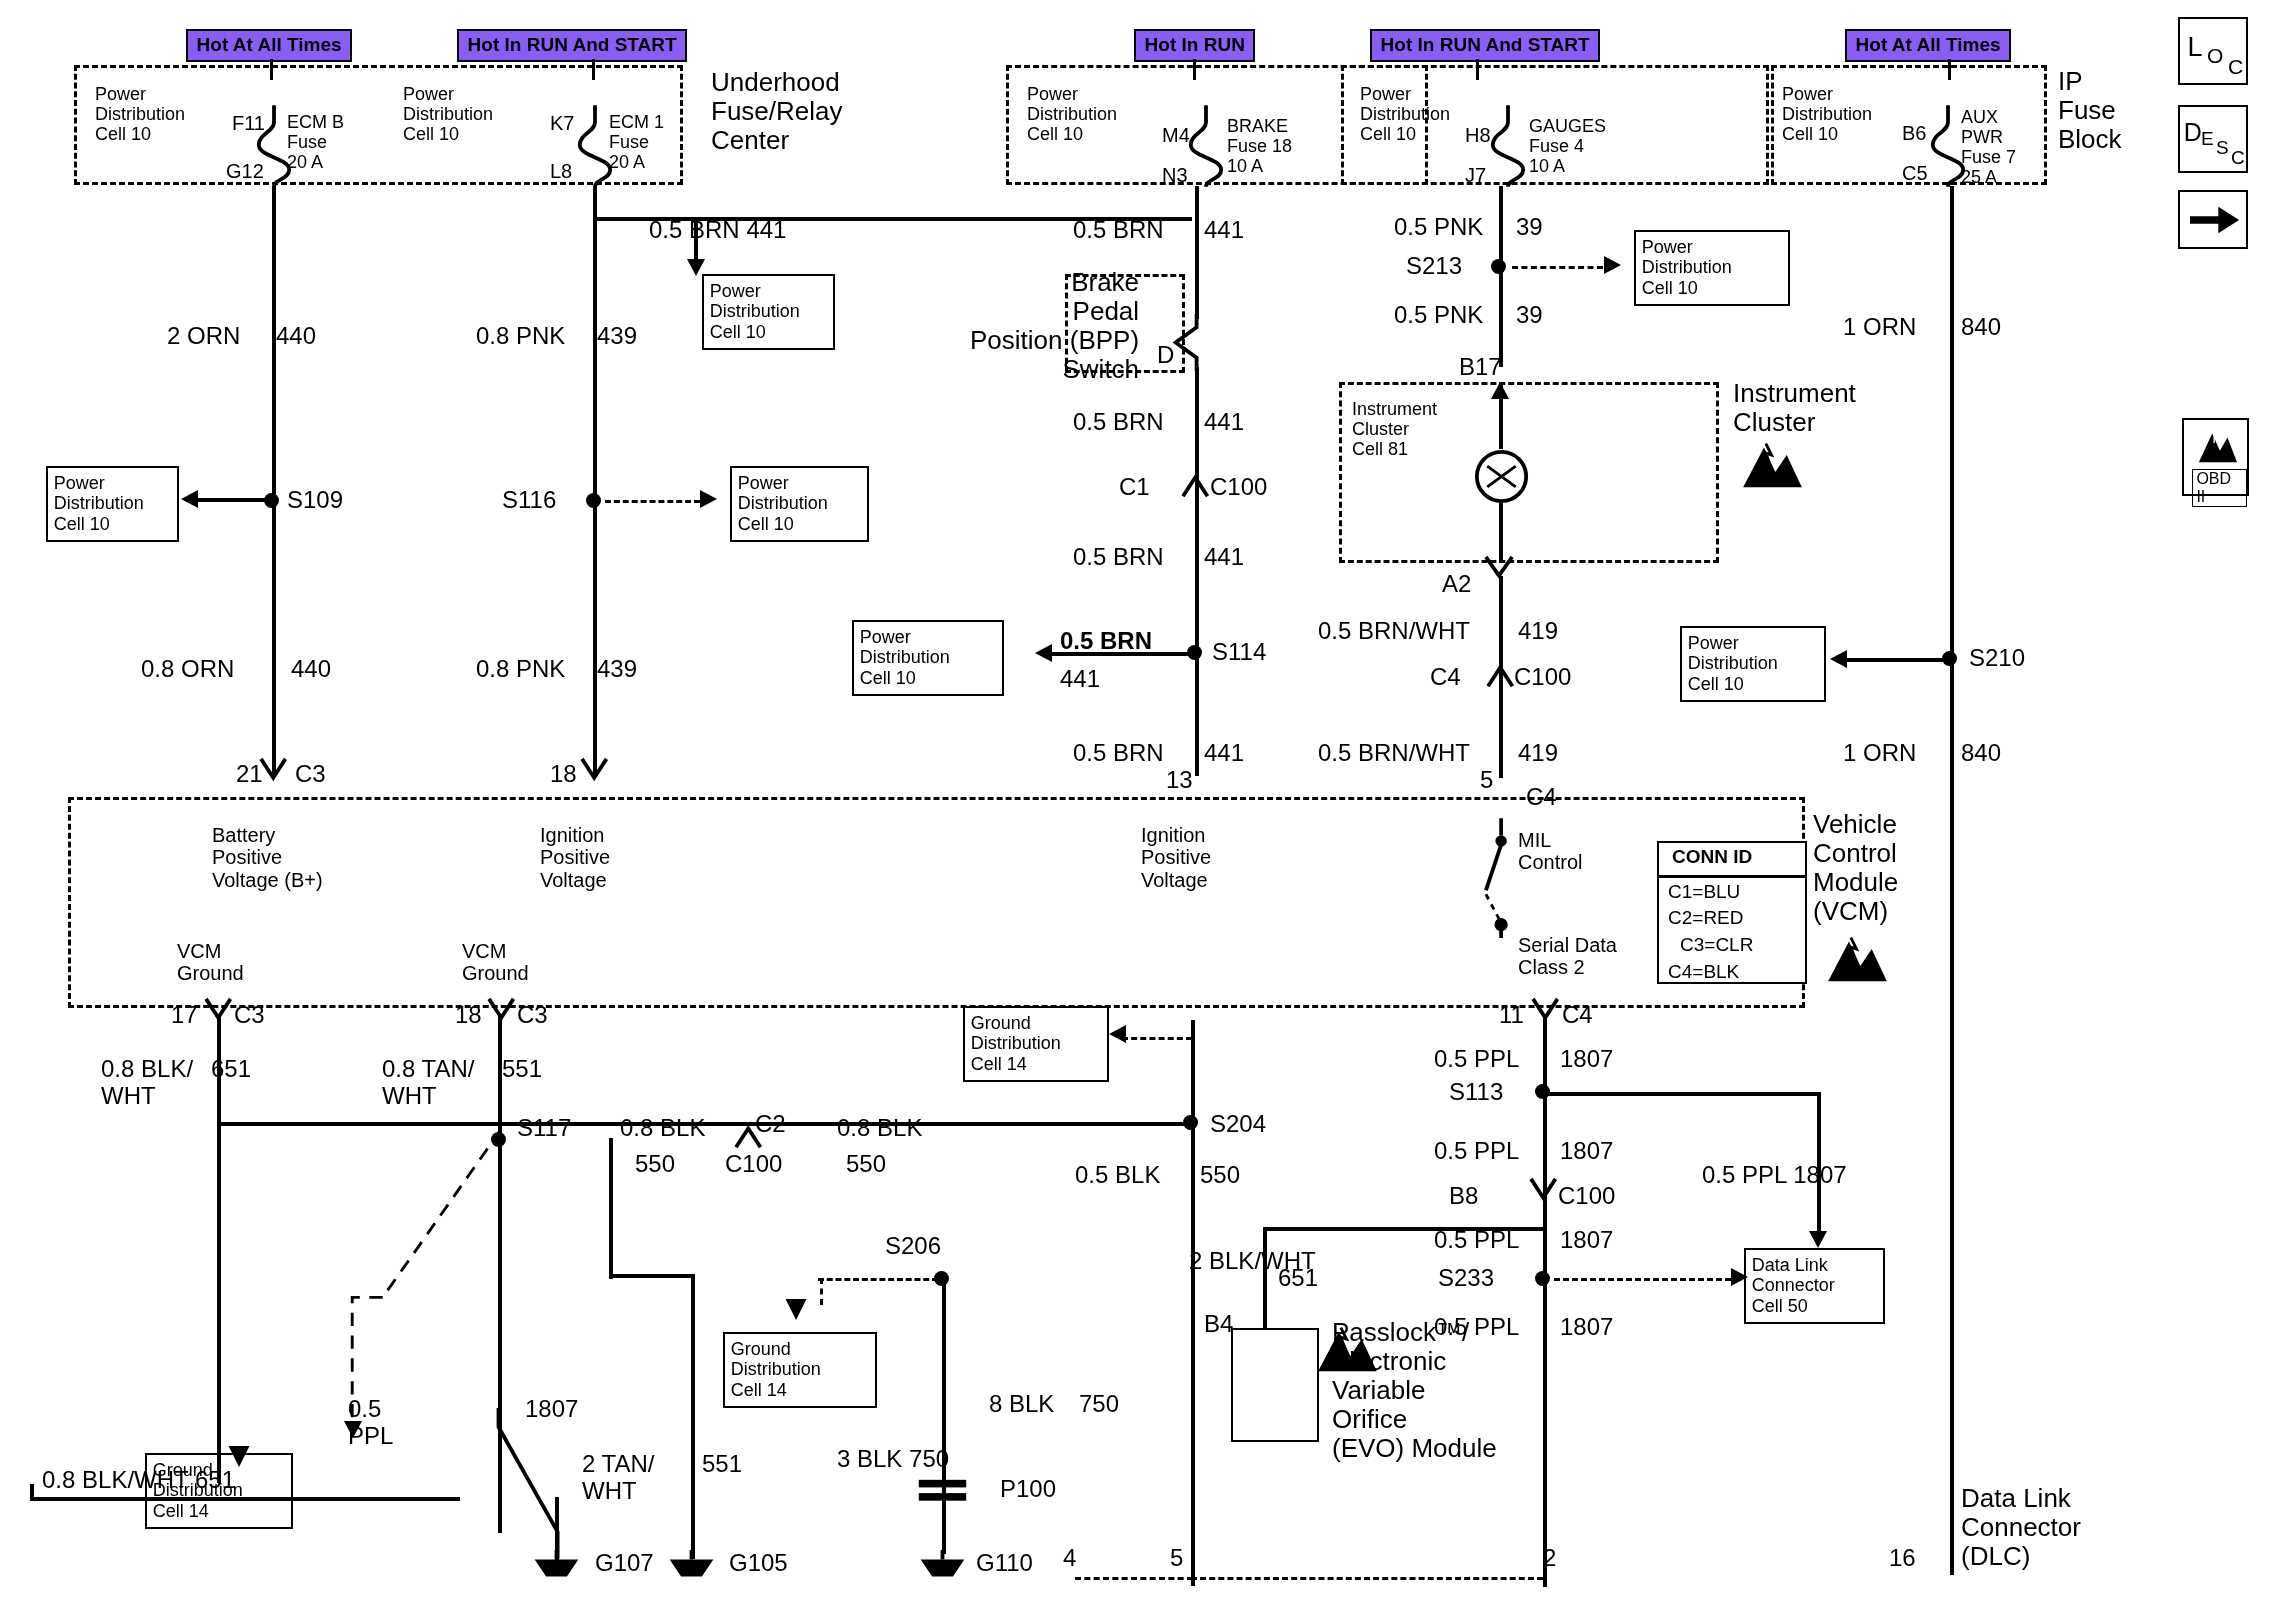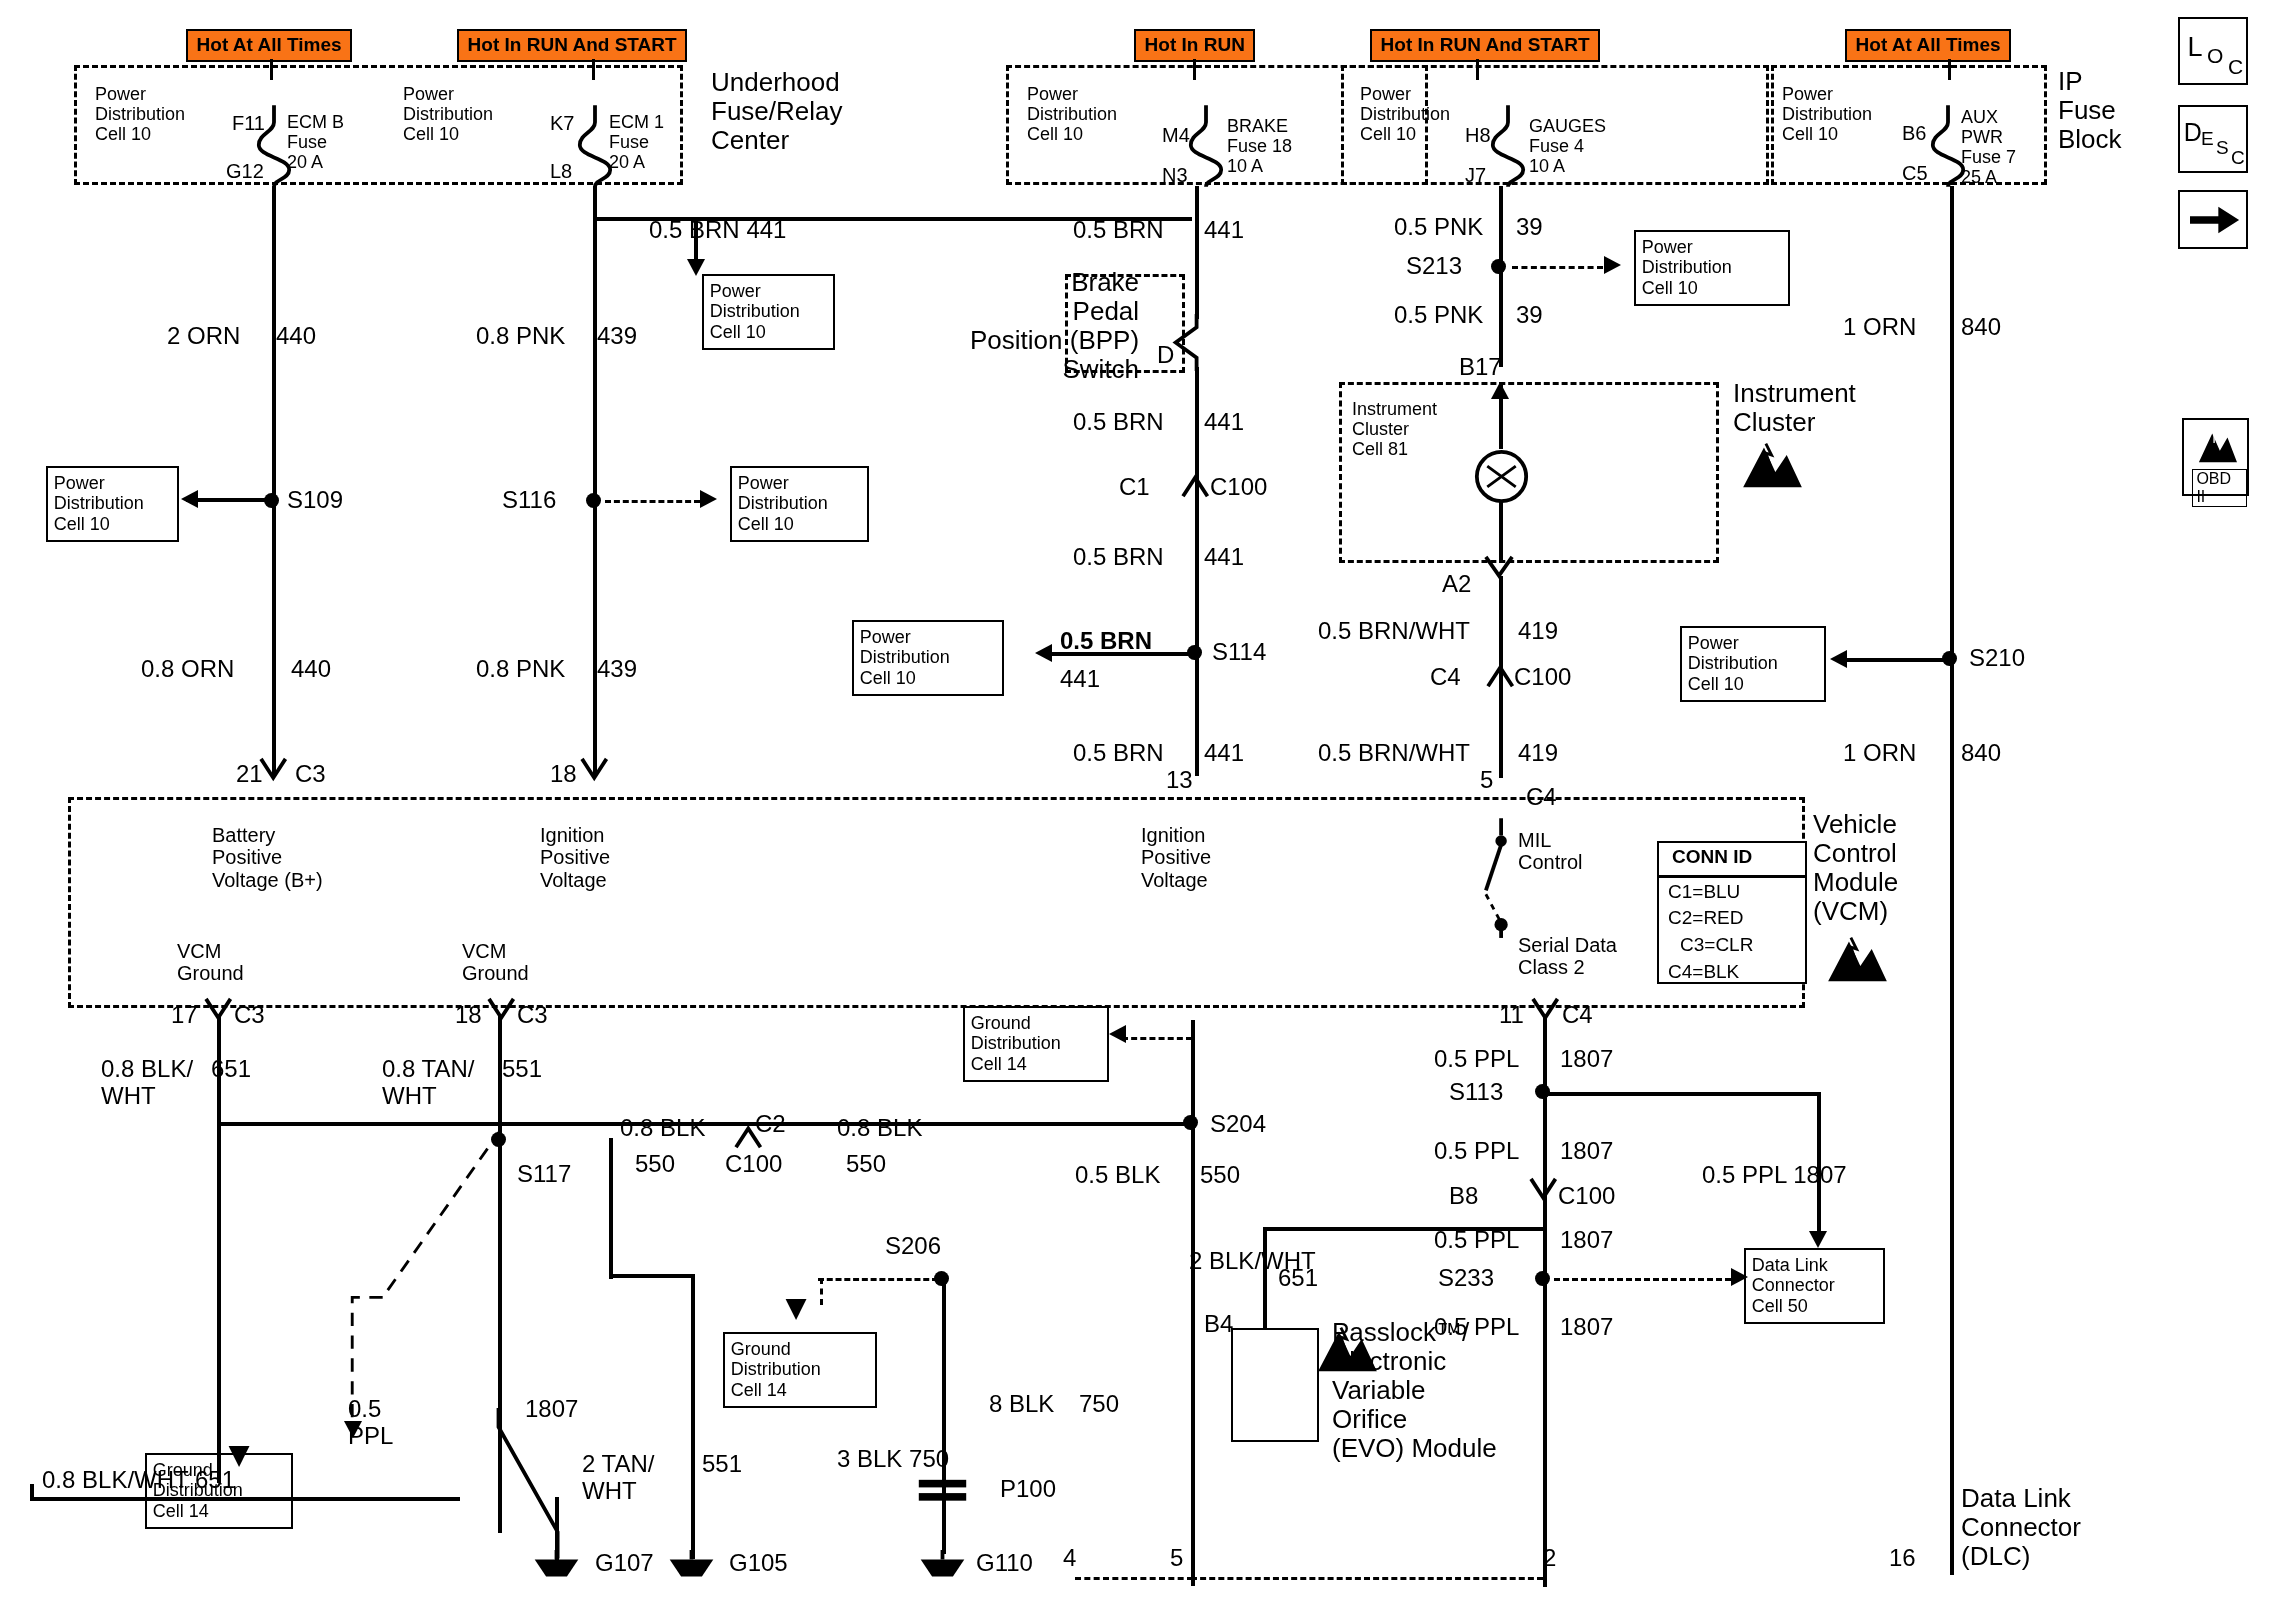--- a/index.html
+++ b/index.html
@@ -14,21 +14,21 @@
   .vline{position:absolute;background:#000;width:3.8px;}
   .hthin{position:absolute;background:#000;height:2.9px;}
   .vthin{position:absolute;background:#000;width:2.9px;}
   .dline-h{position:absolute;height:0;border-top:3.8px dashed #000;}
   .dline-v{position:absolute;width:0;border-left:3.8px dashed #000;}
   .dot{position:absolute;width:15px;height:15px;background:#000;border-radius:50%;}
   .arrow-r{position:absolute;width:0;height:0;border-left:17px solid #000;border-top:9.5px solid transparent;border-bottom:9.5px solid transparent;}
   .arrow-l{position:absolute;width:0;height:0;border-right:17px solid #000;border-top:9.5px solid transparent;border-bottom:9.5px solid transparent;}
   .arrow-d{position:absolute;width:0;height:0;border-top:17px solid #000;border-left:9.5px solid transparent;border-right:9.5px solid transparent;}
   .arrow-u{position:absolute;width:0;height:0;border-bottom:17px solid #000;border-left:9.5px solid transparent;border-right:9.5px solid transparent;}
-  .hdrbox{position:absolute;border:2.9px solid #000;background:#f97316;font-size:19px;font-weight:bold;
+  .hdrbox{position:absolute;border:2.9px solid #000;background:#8b5cf6;font-size:19px;font-weight:bold;
           padding:3.8px 8.6px;white-space:nowrap;box-sizing:border-box;}
   .navbox{position:absolute;border:2.9px solid #000;background:#fff;box-sizing:border-box;}
   svg{display:block;}
 </style>
 </head>
 <body>
 
 <div id="root">
 
   <div class="hdrbox" style="left:186px;top:28.5px;">Hot At All Times</div>
@@ -345,21 +345,21 @@
 WHT</span></div>
   <div class="lbl" style="left:211px;top:1056px;font-size:24px;">651</div>
 
   <div class="vline" style="left:498px;top:1016px;height:122px;"></div>
   <div class="lbl" style="left:382px;top:1056px;font-size:24px;"><span>0.8 TAN/
 WHT</span></div>
   <div class="lbl" style="left:502px;top:1056px;font-size:24px;">551</div>
 
   <div class="hline" style="left:217px;top:1122px;width:974px;"></div>
   <div class="dot" style="left:491px;top:1132px;"></div>
-  <div class="lbl" style="left:517px;top:1115px;font-size:24px;margin-top:46px;">S117</div>
+  <div class="lbl" style="left:517px;top:1115px;font-size:24px;">S117</div>
   <div class="lbl" style="left:620px;top:1115px;font-size:24px;"><span>0.8 BLK</span></div>
   <div class="lbl" style="left:635px;top:1151px;font-size:24px;">550</div>
   <div class="lbl" style="left:755px;top:1111px;font-size:24px;">C2</div>
   <svg style="position:absolute;left:734px;top:1119px;" width="28.5" height="32" viewBox="0 0 30 34">
       <path d="M2 30 L15 10 L28 30" stroke="#000" stroke-width="4" fill="none"></path>
     </svg>
   <div class="lbl" style="left:725px;top:1151px;font-size:24px;">C100</div>
   <div class="lbl" style="left:837px;top:1115px;font-size:24px;"><span>0.8 BLK</span></div>
   <div class="lbl" style="left:846px;top:1151px;font-size:24px;">550</div>
 

